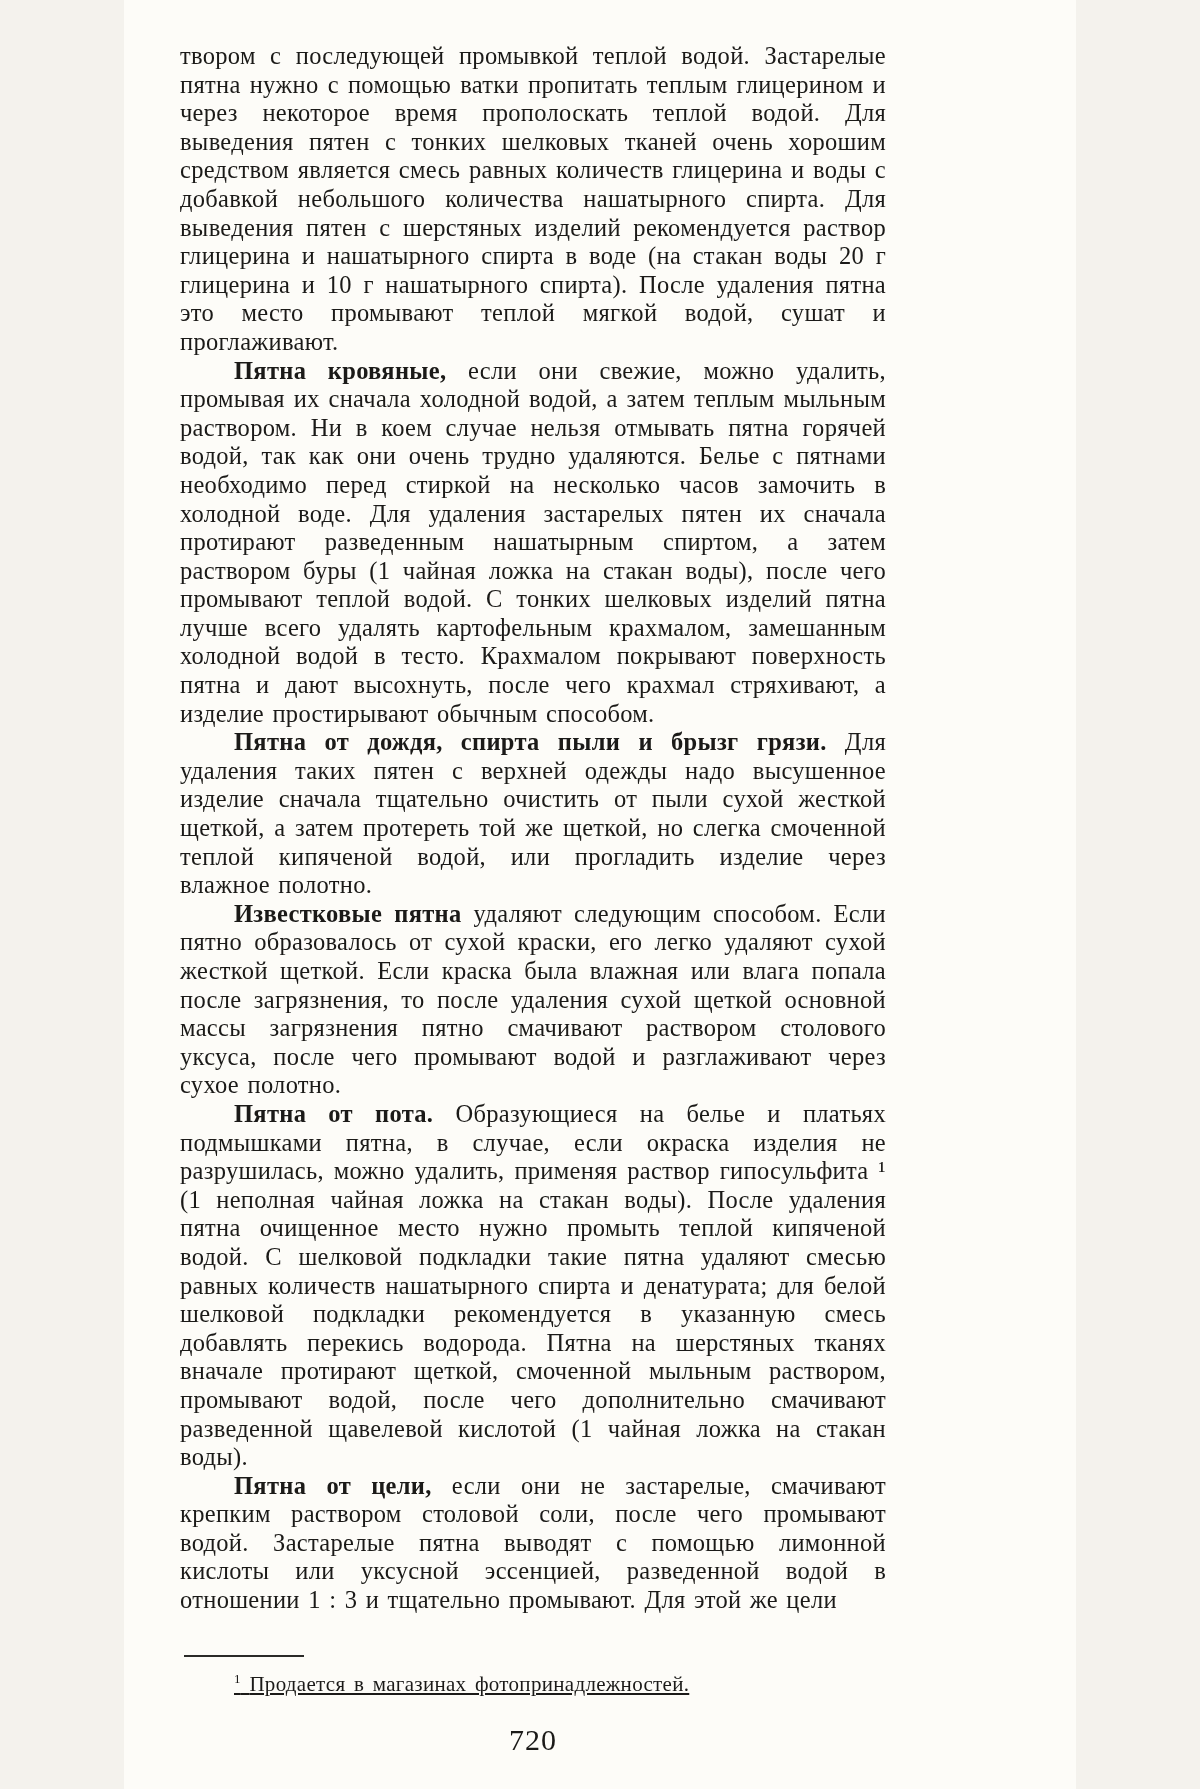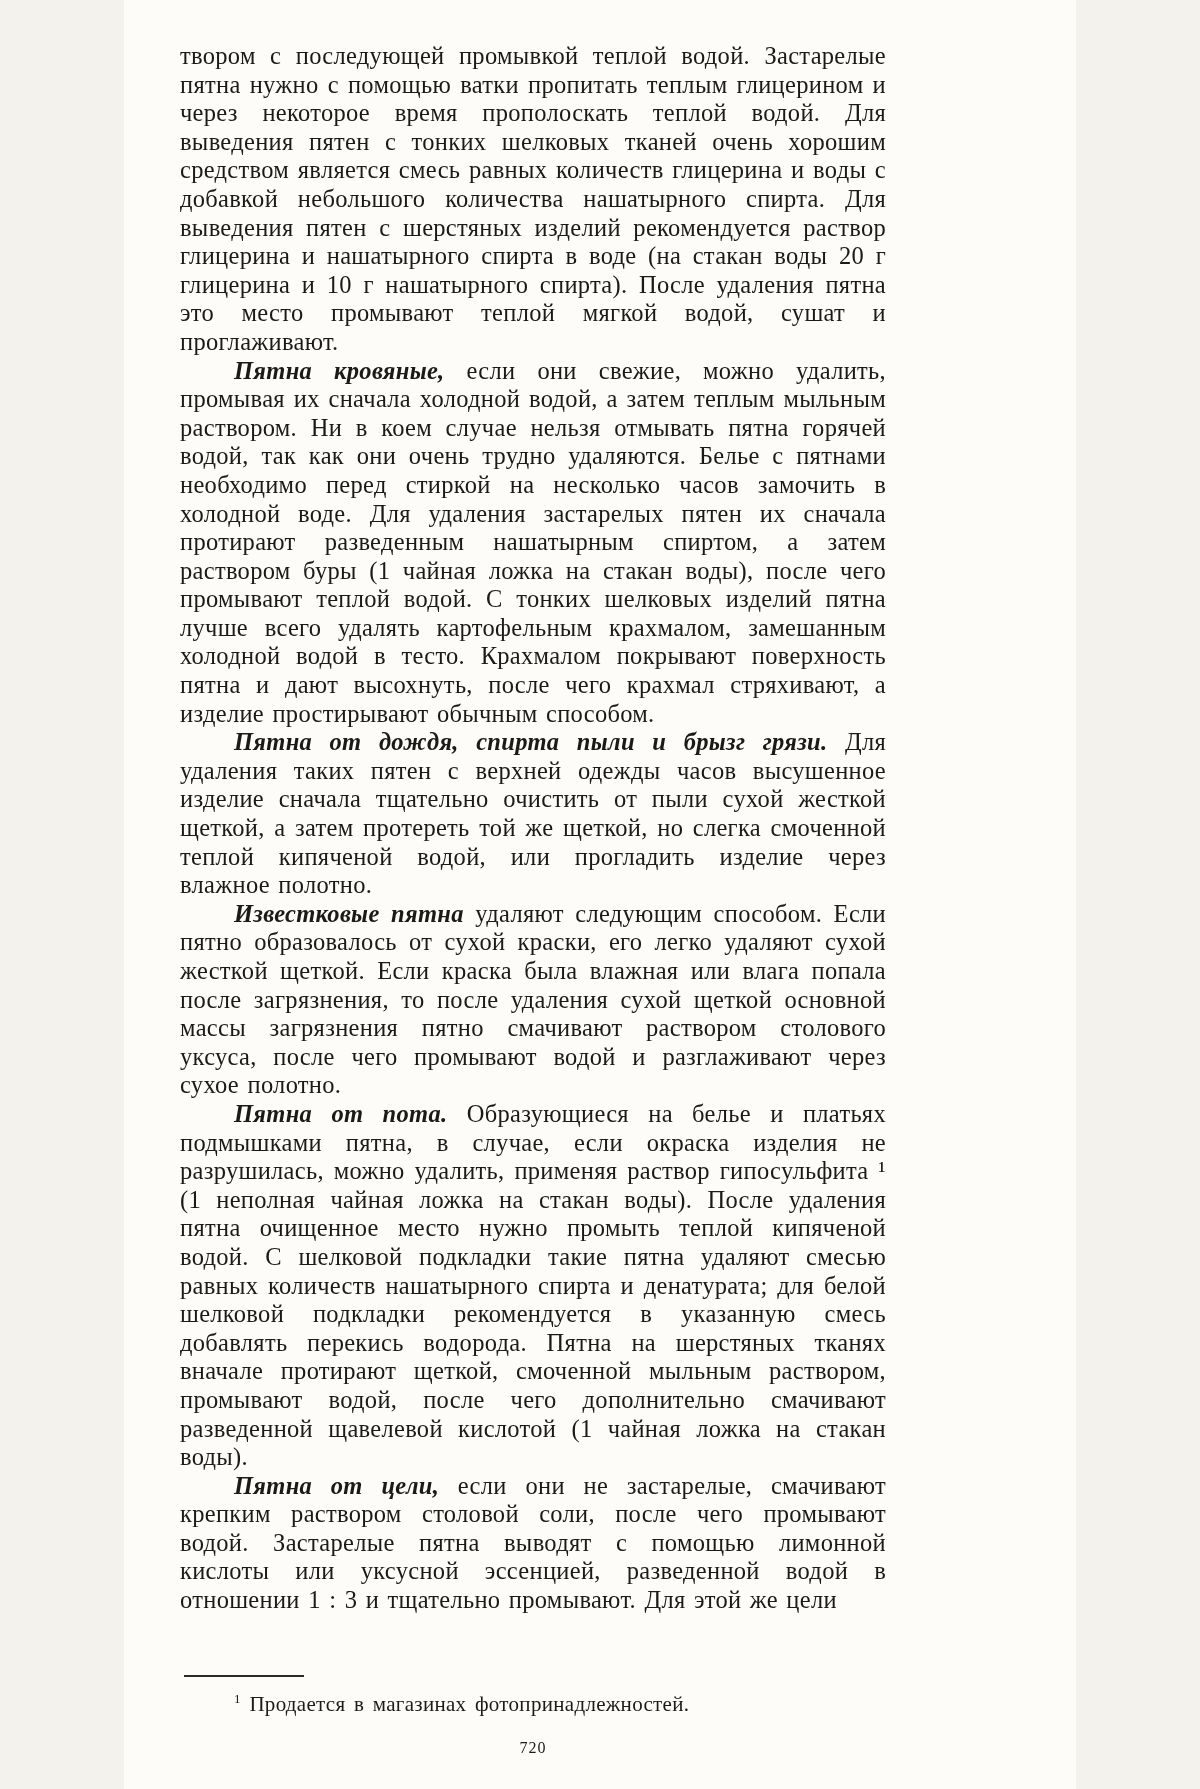--- a/index.html
+++ b/index.html
@@ -33,34 +33,34 @@
     word-spacing: 2px;
     hyphens: auto;
   }
 
   .para.no-indent {
     text-indent: 0;
   }
 
   .lead {
     font-weight: 700;
-    font-style: italic;
   }
 
   sup {
     font-size: 0.62em;
     vertical-align: super;
     line-height: 0;
   }
 
   .footnote-area {
     position: absolute;
     left: 56px;
     right: 190px;
-    bottom: 72px;
+    bottom: 92px;
+    text-decoration: underline;
   }
 
   .footnote-rule {
     width: 120px;
     height: 2px;
     background: #2a2a28;
     margin-left: 4px;
     margin-bottom: 14px;
   }
 
@@ -71,37 +71,37 @@
     letter-spacing: 0.3px;
     word-spacing: 3px;
   }
 
   .page-number {
     position: absolute;
     left: 56px;
     right: 190px;
     bottom: 32px;
     text-align: center;
-    font-size: 16px;
+    font-size: 30px;
     letter-spacing: 1px;
     margin-top: 41px;
   }
 </style>
 </head>
 <body>
 
 <div class="page">
 
   <div class="text-block">
 
     <p class="para no-indent"><span>твором с последующей промывкой теплой водой. Застарелые пятна нужно с помощью ватки пропитать теплым глицерином и через некоторое время прополоскать теплой водой. Для выведения пятен с тонких шелковых тканей очень хорошим средством является смесь равных количеств глицерина и воды с добавкой небольшого количества нашатырного спирта. Для выведения пятен с шерстяных изделий рекомендуется раствор глицерина и нашатырного спирта в воде (на стакан воды 20 г глицерина и 10 г нашатырного спирта). После удаления пятна это место промывают теплой мягкой водой, сушат и проглаживают.</span></p>
 
     <p class="para"><b class="lead">Пятна кровяные,</b><span> если они свежие, можно удалить, промывая их сначала холодной водой, а затем теплым мыльным раствором. Ни в коем случае нельзя отмывать пятна горячей водой, так как они очень трудно удаляются. Белье с пятнами необходимо перед стиркой на несколько часов замочить в холодной воде. Для удаления застарелых пятен их сначала протирают разведенным нашатырным спиртом, а затем раствором буры (1 чайная ложка на стакан воды), после чего промывают теплой водой. С тонких шелковых изделий пятна лучше всего удалять картофельным крахмалом, замешанным холодной водой в тесто. Крахмалом покрывают поверхность пятна и дают высохнуть, после чего крахмал стряхивают, а изделие простирывают обычным способом.</span></p>
 
-    <p class="para"><b class="lead">Пятна от дождя, спирта пыли и брызг грязи.</b><span> Для удаления таких пятен с верхней одежды часов высушенное изделие сначала тщательно очистить от пыли сухой жесткой щеткой, а затем протереть той же щеткой, но слегка смоченной теплой кипяченой водой, или прогладить изделие через влажное полотно.</span></p>
+    <p class="para"><b class="lead">Пятна от дождя, спирта пыли и брызг грязи.</b><span> Для удаления таких пятен с верхней одежды надо высушенное изделие сначала тщательно очистить от пыли сухой жесткой щеткой, а затем протереть той же щеткой, но слегка смоченной теплой кипяченой водой, или прогладить изделие через влажное полотно.</span></p>
 
     <p class="para"><b class="lead">Известковые пятна</b><span> удаляют следующим способом. Если пятно образовалось от сухой краски, его легко удаляют сухой жесткой щеткой. Если краска была влажная или влага попала после загрязнения, то после удаления сухой щеткой основной массы загрязнения пятно смачивают раствором столового уксуса, после чего промывают водой и разглаживают через сухое полотно.</span></p>
 
     <p class="para"><b class="lead">Пятна от пота.</b><span> Образующиеся на белье и платьях подмышками пятна, в случае, если окраска изделия не разрушилась, можно удалить, применяя раствор гипосульфита ¹ (1 неполная чайная ложка на стакан воды). После удаления пятна очищенное место нужно промыть теплой кипяченой водой. С шелковой подкладки такие пятна удаляют смесью равных количеств нашатырного спирта и денатурата; для белой шелковой подкладки рекомендуется в указанную смесь добавлять перекись водорода. Пятна на шерстяных тканях вначале протирают щеткой, смоченной мыльным раствором, промывают водой, после чего дополнительно смачивают разведенной щавелевой кислотой (1 чайная ложка на стакан воды).</span></p>
 
 
     <p class="para"><b class="lead">Пятна от цели,</b><span> если они не застарелые, смачивают крепким раствором столовой соли, после чего промывают водой. Застарелые пятна выводят с помощью лимонной кислоты или уксусной эссенцией, разведенной водой в отношении 1 : 3 и тщательно промывают. Для этой же цели</span></p>
 
   </div>
 

